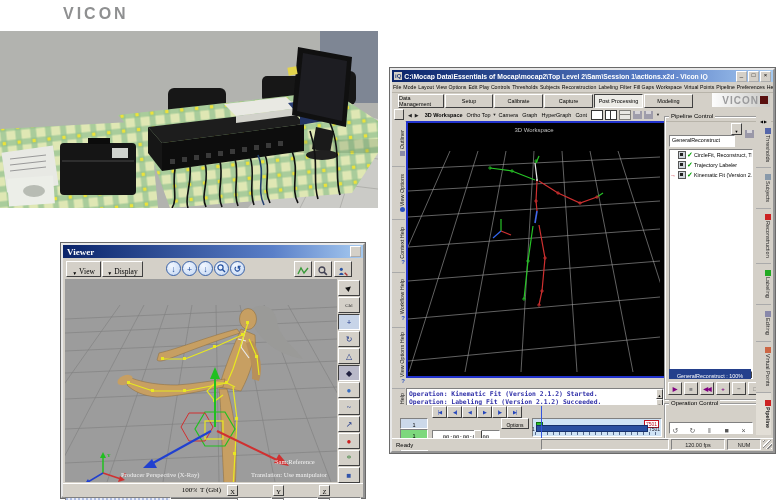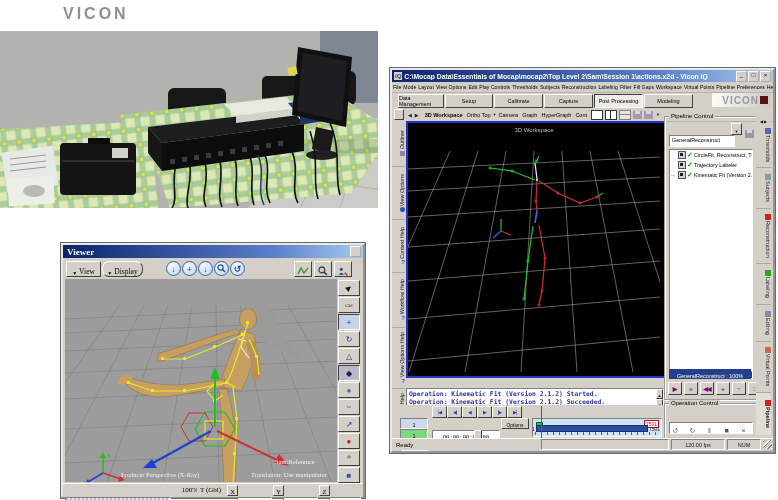--- a/index.html
+++ b/index.html
@@ -148,21 +148,21 @@
   <div class="abs win" style="left:61px;top:243px;width:300px;height:251px;font-family:Liberation Serif, serif;">
     <div class="titlebar" style="height:13px;padding-left:4px;">
       <span style="font-size:9px;font-weight:bold;flex:1 1 auto;">Viewer</span>
       <span class="tb-btn" style="margin-right:2px;"></span>
     </div>
     <div class="abs" style="left:0;top:13px;width:100%;height:21px;background:#d4d0c8;">
       <div class="abs raised ctr" style="left:3px;top:3px;width:33px;height:14px;font-size:7.5px;">
         <span style="font-size:5px;margin-right:2px;">▼</span>
         <span>View</span>
       </div>
-      <div class="abs raised ctr" style="left:39px;top:3px;width:39px;height:14px;font-size:7.5px;border-radius:7px;">
+      <div class="abs raised ctr" style="left:39px;top:3px;width:39px;height:14px;font-size:7.5px;">
         <span style="font-size:5px;margin-right:2px;">▼</span>
         <span>Display</span>
       </div>
       <div class="abs" style="left:103px;top:3px;display:flex;">
         <span class="circ">↓</span>
         <span class="circ">+</span>
         <span class="circ">↓</span>
         <span class="circ">
           <svg width="9" height="9" viewBox="0 0 9 9">
             <circle cx="3.5" cy="3.5" r="2.6" fill="none" stroke="#24509e" stroke-width="1.2"></circle>
@@ -456,21 +456,21 @@
           <line x1="93" y1="108" x2="93" y2="96" stroke="#27c427"></line>
           <line x1="93" y1="108" x2="103" y2="112" stroke="#d03030"></line>
           <line x1="93" y1="108" x2="85" y2="115" stroke="#3366ee"></line>
         </g>
       </svg>
     </div>
 
     <div class="abs sunken" style="left:14px;top:306px;width:256px;height:27px;background:#fff;overflow:hidden;">
       <div style="font-family:'DejaVu Sans Mono',monospace;font-size:6.4px;color:#3030a8;font-weight:bold;line-height:8px;padding:1px 2px;white-space:nowrap;">
         <div>Operation: Kinematic Fit (Version 2.1.2) Started.</div>
-        <div>Operation: Kinematic Fit (Version 2.1.2) Succeeded.</div>
+        <div>Operation: Labeling Fit (Version 2.1.2) Succeeded.</div>
       </div>
       <div class="abs" style="right:0;top:0;width:7px;height:18px;background:#d4d0c8;">
         <div class="raised ctr" style="height:8px;font-size:4px;">▲</div>
         <div class="raised ctr" style="height:8px;font-size:4px;">▼</div>
       </div>
       <div class="abs" style="left:0;bottom:0;width:256px;height:7px;background:#d4d0c8;display:flex;">
         <div class="raised ctr" style="width:8px;font-size:4px;">◀</div>
         <div class="raised" style="width:200px;"></div>
         <div style="flex:1;"></div>
         <div class="raised ctr" style="width:8px;font-size:4px;">▶</div>

